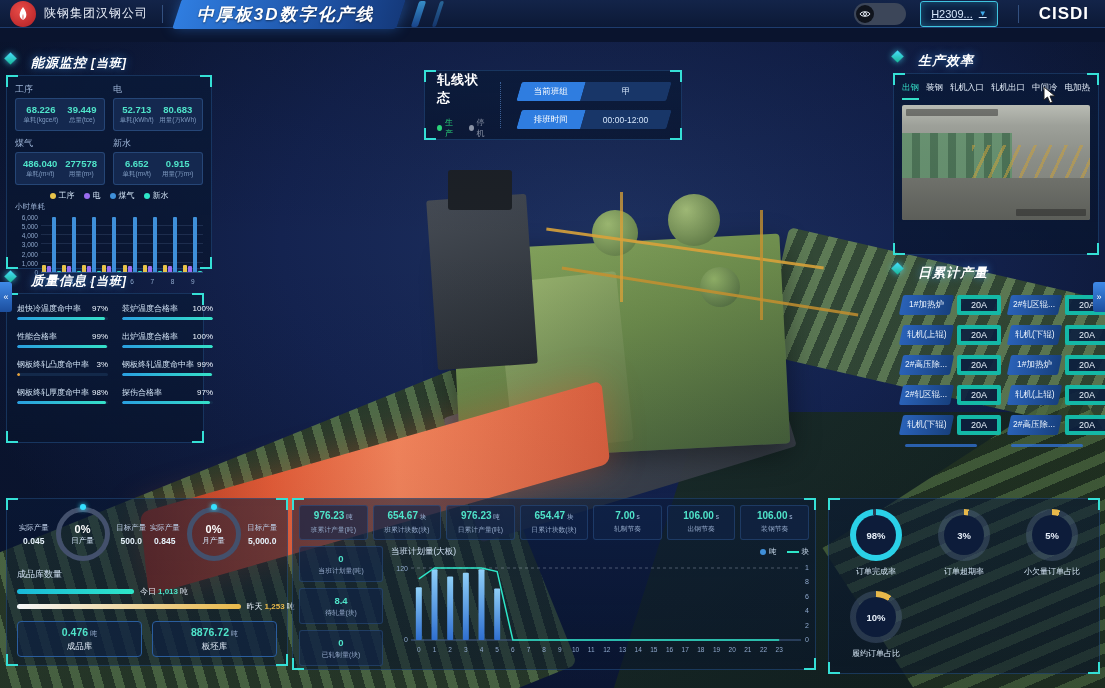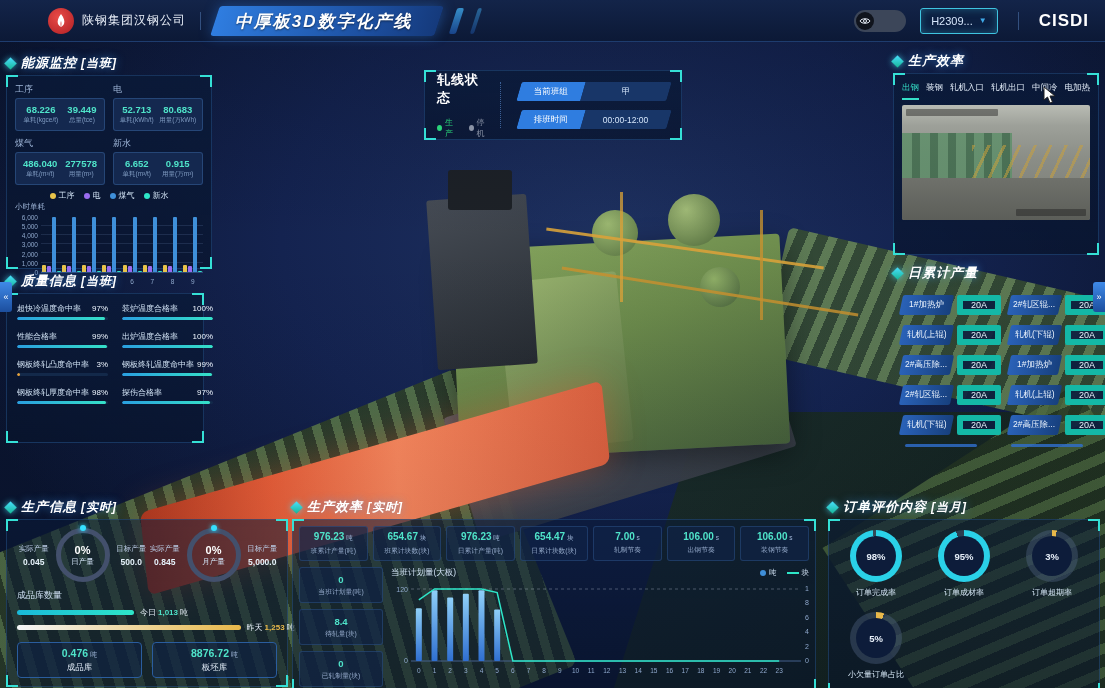--- a/index.html
+++ b/index.html
@@ -33,46 +33,46 @@
   .rail1{left:545px;top:205px;width:280px;height:3px;background:#d9a23a;transform:rotate(8deg);opacity:.9;}
   .rail2{left:560px;top:248px;width:300px;height:3px;background:#c8922f;transform:rotate(9deg);opacity:.85;}
   .rail3{left:620px;top:150px;width:3px;height:110px;background:#d9a23a;opacity:.8;}
   .rail4{left:760px;top:168px;width:3px;height:110px;background:#c8922f;opacity:.8;}
   .plate-hot{left:135px;top:405px;width:480px;height:82px;transform:rotate(-16deg) skewX(-10deg);border-radius:8px;
     background:linear-gradient(95deg,#b93a1e 0%,#ef6038 28%,#ff8a5e 55%,#e0623f 100%);
     box-shadow:0 0 36px rgba(255,96,44,.35);}
   .haze{left:0;top:0;right:0;bottom:0;background:linear-gradient(180deg,rgba(8,16,38,.25),rgba(8,16,38,0) 30%,rgba(8,16,38,.15));}
 
   
-  header{position:absolute;left:0;top:0;width:1105px;height:42px;z-index:10;display:flex;align-items:center;
-    background:linear-gradient(180deg,#132449 0%,#0c1936 100%);border-bottom:1px solid #1e3c6e;padding-left:38px;}
+  header{position:absolute;left:0;top:0;width:1105px;height:28px;z-index:10;display:flex;align-items:center;
+    background:linear-gradient(180deg,#132449 0%,#0c1936 100%);border-bottom:1px solid #1e3c6e;}
   .h-left{display:flex;align-items:center;gap:8px;padding-left:10px;}
   .logo{width:26px;height:26px;border-radius:50%;background:radial-gradient(circle at 40% 35%,#e84b47,#b01f24);
     display:flex;align-items:center;justify-content:center;}
   .company{color:#e8eef8;font-size:12px;letter-spacing:1px;}
   .h-div{width:1px;height:18px;background:#33507f;margin:0 6px;}
   .title-plate{position:relative;height:30px;display:flex;align-items:center;padding:0 26px 0 20px;
     background:linear-gradient(90deg,#2f7de0 0%,#1c4e9e 70%,#153a7c 100%);transform:skewX(-18deg);border-radius:3px;
     box-shadow:0 0 12px rgba(47,125,224,.45);}
   .title-plate span{transform:skewX(18deg);color:#fff;font-size:17px;font-weight:800;font-style:italic;letter-spacing:2px;
     text-shadow:0 1px 2px rgba(0,0,0,.5);white-space:nowrap;}
   .slash{width:7px;height:26px;background:linear-gradient(180deg,#3fa9e8,#1c4e9e);transform:skewX(-18deg);margin-left:6px;border-radius:2px;opacity:.8;}
   .slash.s2{width:4px;opacity:.5;}
   .h-right{margin-left:auto;display:flex;align-items:center;gap:14px;padding-right:16px;}
   .toggle{width:52px;height:22px;border-radius:11px;background:#3c4659;position:relative;cursor:pointer;}
   .toggle .knob{position:absolute;left:2px;top:2px;width:18px;height:18px;border-radius:50%;background:#10141d;
     display:flex;align-items:center;justify-content:center;}
   .dropdown{display:flex;align-items:center;gap:6px;height:26px;padding:0 10px;border:1px solid #3fc4e0;border-radius:3px;
-    background:rgba(12,32,66,.9);color:#d5e6fb;font-size:11px;cursor:pointer;box-shadow:0 0 8px rgba(63,196,224,.35) inset;}
+    background:rgba(12,32,66,.9);color:#d5e6fb;font-size:11px;cursor:pointer;box-shadow:0 0 8px rgba(63,196,224,.35) inset;text-decoration:underline;}
   .dropdown .caret{color:#3fa9e8;font-size:8px;}
   .brand{color:#fff;font-size:17px;font-weight:800;letter-spacing:1px;}
 
   
   .panel{position:absolute;z-index:5;}
-  .ptitle{display:flex;align-items:center;gap:6px;height:18px;margin-bottom:3px;}
+  .ptitle{display:flex;gap:16px;height:18px;margin-bottom:3px;}
   .pdiamond{width:9px;height:9px;transform:rotate(45deg);background:linear-gradient(135deg,#49e0ff,#17b596);
     box-shadow:0 0 6px rgba(73,224,255,.7);flex:none;}
   .ptitle h2{margin:0;font-size:13px;font-weight:800;font-style:italic;color:#fff;letter-spacing:1px;
     text-shadow:0 0 8px rgba(64,160,255,.6);white-space:nowrap;}
   .ptitle .suffix{margin-left:4px;font-size:12px;}
   .frame{position:relative;border:1px solid rgba(46,98,160,.4);background:linear-gradient(180deg,rgba(10,26,56,.78),rgba(8,20,44,.7));
     border-radius:2px;}
   .frame.glassy{background:linear-gradient(180deg,rgba(10,26,56,.55),rgba(8,20,44,.5));}
   .corners{position:absolute;inset:-1px;pointer-events:none;background-repeat:no-repeat;background-image:
     linear-gradient(#35e0d6,#35e0d6),linear-gradient(#35e0d6,#35e0d6),
@@ -145,21 +145,21 @@
   .video-shot .vcam{position:absolute;right:4px;bottom:4px;width:70px;height:7px;background:rgba(30,30,30,.45);border-radius:1px;}
 
   
   #devices-panel{left:893px;top:264px;width:216px;}
   #devices-frame{height:166px;padding:10px 0 8px 8px;border:none;background:none;}
   #device-grid{display:grid;grid-template-columns:1fr 1fr;gap:10px 8px;}
   .ditem{display:flex;gap:5px;height:20px;cursor:pointer;}
   .dname{flex:1;background:linear-gradient(90deg,#2a62b8,#17407e);transform:skewX(-12deg);border-radius:2px;
     display:flex;align-items:center;justify-content:center;color:#eaf2fc;font-size:8.5px;overflow:hidden;white-space:nowrap;}
   .dname span{transform:skewX(12deg);}
-  .dval{width:44px;background:rgba(12,31,63,.9);border:6px solid #14b8a6;border-radius:2px;
+  .dval{width:44px;background:rgba(12,31,63,.9);border:4px solid #14b8a6;border-radius:2px;
     display:flex;align-items:center;justify-content:center;color:#e8f1fb;font-size:9px;}
   .dscroll{display:flex;gap:34px;margin-top:9px;padding-left:4px;}
   .dscroll i{width:72px;height:3px;background:#2f6fd0;border-radius:2px;opacity:.8;}
 
   
   .edge-tab{position:absolute;z-index:9;width:12px;height:30px;background:linear-gradient(180deg,#3f8ae8,#1c4e9e);
     color:#fff;font-size:9px;display:flex;align-items:center;justify-content:center;cursor:pointer;}
   #edge-right{right:0;top:282px;border-radius:3px 0 0 3px;}
   #edge-left{left:0;top:282px;border-radius:0 3px 3px 0;}
 
@@ -655,24 +655,20 @@
         <i></i>
         <i></i>
       </div>
     </div>
   </section>
 
   <div class="edge-tab" id="edge-right">»</div>
   <div class="edge-tab" id="edge-left">«</div>
 
   <section class="panel" id="prod-panel">
-    <div class="ptitle">
-      <span class="pdiamond"></span>
-      <h2><span>生产信息</span><span class="suffix">[实时]</span></h2>
-    </div>
     <div class="frame glassy" id="prod-frame">
       <b class="corners"></b>
       <div id="gauges">
           <div class="ggroup">
             <div class="gkv">
               <div class="gl">实际产量</div>
               <div class="gv">0.045</div>
             </div>
             <div class="gauge0">
               <i class="gdot"></i>
@@ -726,24 +722,20 @@
           </div>
           <div class="sbox">
             <div class="bv">8876.72<small>吨</small></div>
             <div class="bl">板坯库</div>
           </div>
         </div>
     </div>
   </section>
 
   <section class="panel" id="eff-panel">
-    <div class="ptitle">
-      <span class="pdiamond"></span>
-      <h2><span>生产效率</span><span class="suffix">[实时]</span></h2>
-    </div>
     <div class="frame glassy" id="eff-frame">
       <b class="corners"></b>
       <div id="eff-tiles">
           <div class="etile">
             <div class="tv">976.23<small> 吨</small></div>
             <div class="tl">班累计产量(吨)</div>
           </div>
           <div class="etile">
             <div class="tv">654.67<small> 块</small></div>
             <div class="tl">班累计块数(块)</div>
@@ -846,54 +838,50 @@
                 <text x="372.49999999999994" y="94" text-anchor="middle" font-size="6.5" fill="#8fa8cc">22</text>
                 <text x="388.16666666666663" y="94" text-anchor="middle" font-size="6.5" fill="#8fa8cc">23</text>
                 <polyline points="27.833333333333332,20.800000000000004 43.5,10 59.166666666666664,10 74.83333333333333,10 90.49999999999999,10 106.16666666666666,13.600000000000009 121.83333333333333,82 137.5,82 153.16666666666666,82 168.83333333333334,82 184.5,82 200.16666666666666,82 215.83333333333334,82 231.5,82 247.16666666666666,82 262.8333333333333,82 278.49999999999994,82 294.16666666666663,82 309.8333333333333,82 325.49999999999994,82 341.16666666666663,82 356.8333333333333,82 372.49999999999994,82 388.16666666666663,82" fill="none" stroke="#2ee6c8" stroke-width="1.5"></polyline>
               </svg></div>
         </div>
       </div>
     </div>
   </section>
 
   <section class="panel" id="orders-panel">
-    <div class="ptitle">
-      <span class="pdiamond"></span>
-      <h2><span>订单评价内容</span><span class="suffix">[当月]</span></h2>
-    </div>
     <div class="frame glassy" id="orders-frame">
       <b class="corners"></b>
       <div id="donuts">
           <div class="donut-wrap">
             <div class="donut" style="background: conic-gradient(rgb(42, 209, 232) 352.8deg, rgba(90, 110, 145, 0.35) 0deg);">
               <i></i>
               <b>98%</b>
             </div>
             <div class="donut-label">订单完成率</div>
           </div>
           <div class="donut-wrap">
-            <div class="donut" style="background: conic-gradient(rgb(42, 209, 232) 342deg, rgba(90, 110, 145, 0.35) 0deg);">
-              <i></i>
-              <b>95%</b>
-            </div>
-            <div class="donut-label">订单成材率</div>
-          </div>
-          <div class="donut-wrap">
             <div class="donut" style="background: conic-gradient(rgb(232, 184, 74) 10.8deg, rgba(90, 110, 145, 0.35) 0deg);">
               <i></i>
               <b>3%</b>
             </div>
             <div class="donut-label">订单超期率</div>
           </div>
           <div class="donut-wrap">
             <div class="donut" style="background: conic-gradient(rgb(232, 184, 74) 18deg, rgba(90, 110, 145, 0.35) 0deg);">
               <i></i>
               <b>5%</b>
             </div>
             <div class="donut-label">小欠量订单占比</div>
+          </div>
+          <div class="donut-wrap">
+            <div class="donut" style="background: conic-gradient(rgb(232, 184, 74) 36deg, rgba(90, 110, 145, 0.35) 0deg);">
+              <i></i>
+              <b>10%</b>
+            </div>
+            <div class="donut-label">履约订单占比</div>
           </div>
         </div>
     </div>
   </section>
 
   <div class="cursor">
     <svg width="13" height="18" viewBox="0 0 13 18">
         <path d="M1 1 L1 14 L4.5 11 L7 17 L9.5 16 L7 10 L12 10 Z" fill="#fff" stroke="#222" stroke-width="1"></path>
       </svg>
   </div>

